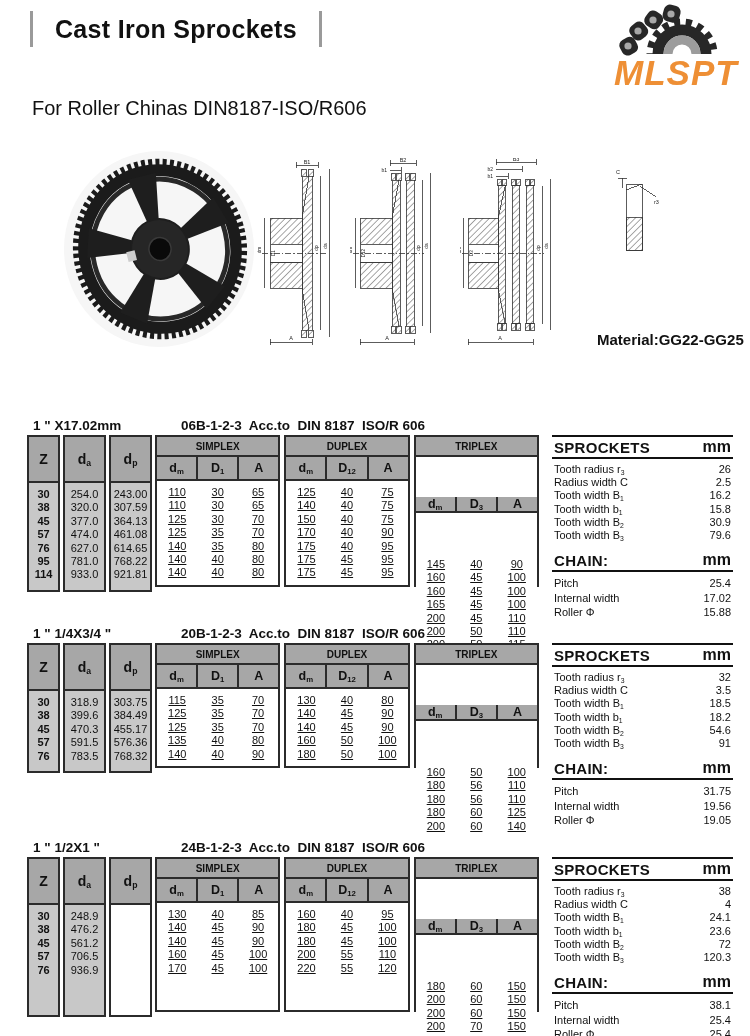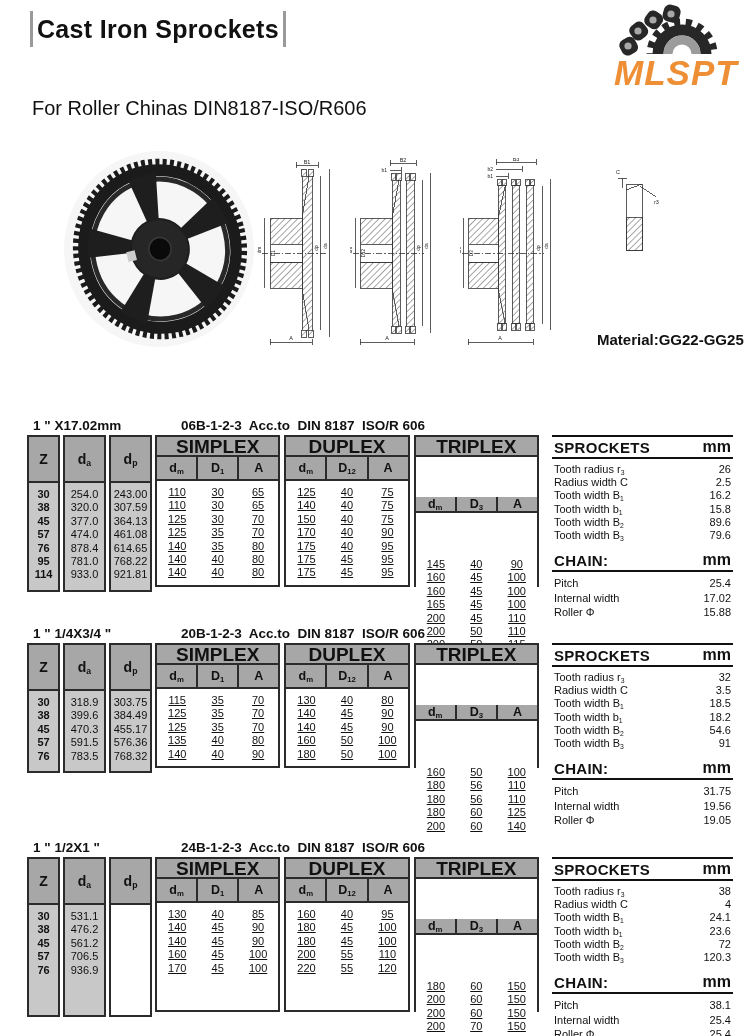--- a/index.html
+++ b/index.html
@@ -5,21 +5,21 @@
   * { box-sizing: border-box; }
   html,body { margin:0; padding:0; }
   body {
     width:750px; height:1036px; position:relative; overflow:hidden;
     background:#ffffff; color:#111;
     font-family:"Liberation Sans","DejaVu Sans",sans-serif;
   }
   sub { font-size:0.62em; vertical-align:-0.25em; line-height:0; }
 
   
-  .title-wrap { position:absolute; top:11px; left:30px; display:flex; align-items:center; gap:4px; }
+  .title-wrap { position:absolute; top:11px; left:30px; display:flex; align-items:center; gap:22px; }
   .vbar { width:3px; height:36px; background:#9a9a9a; }
   .page-title { font-size:25px; font-weight:bold; letter-spacing:.3px; white-space:pre; }
   .logo { position:absolute; top:2px; right:8px; width:140px; height:90px; }
   .subtitle { position:absolute; top:97px; left:32px; font-size:20px; white-space:pre; }
 
   
   .drawings { position:absolute; top:148px; left:0; width:750px; height:208px; }
   .photo { position:absolute; left:60px; top:0px;  width:198px; height:202px; }
   .dwg1  { position:absolute; left:256px; top:10px; width:86px;  height:190px; }
   .dwg2  { position:absolute; left:350px; top:10px; width:100px; height:190px; }
@@ -43,21 +43,21 @@
   .t-col.z  { width:33px; } .t-col.da { width:43px; } .t-col.dp { width:43px; }
   .t-col-header { height:46px; background:#a7a7a7; border-bottom:2px solid #2b2b2b;
                   display:flex; align-items:center; justify-content:center; font-weight:bold; font-size:14px; }
   .t-col-body { flex:1; background:#c8c8c8; padding-top:5px; text-align:center; font-size:11px; }
   .t-col.z .t-col-body { font-weight:bold; }
   .t-cell { height:13.4px; line-height:13.4px; }
 
   .t-group { display:flex; flex-direction:column; border:2px solid #2b2b2b; margin-right:4px; margin-bottom:5px; flex:1; }
   .t-group:last-child { margin-right:0;gap:40px; }
   .t-group-name { height:20px; line-height:20px; background:#a7a7a7; text-align:center;
-                  font-weight:bold; font-size:19px; border-bottom:2px solid #2b2b2b; }
+                  font-weight:bold; font-size:10px; border-bottom:2px solid #2b2b2b; }
   .t-sub { display:flex; height:24px; background:#a7a7a7; border-bottom:2px solid #2b2b2b; }
   .t-sub > span { flex:1; display:flex; align-items:center; justify-content:center;
                   font-weight:bold; font-size:12.5px; border-left:2px solid #2b2b2b; }
   .t-sub > span:first-child { border-left:none; }
   .t-group-body { flex:1; background:#fff; padding-top:5px; }
   .t-row { display:flex; height:13.4px; line-height:13.4px; font-size:11px;text-decoration:underline; }
   .t-row > span { flex:1; text-align:center; }
 
   
   .panel { width:181px; margin-left:13px; font-size:11px; }
@@ -293,21 +293,21 @@
         </div>
         <div class="t-col da">
           <div class="t-col-header">
             <span>d<sub>a</sub></span>
           </div>
           <div class="t-col-body">
             <div class="t-cell">254.0</div>
             <div class="t-cell">320.0</div>
             <div class="t-cell">377.0</div>
             <div class="t-cell">474.0</div>
-            <div class="t-cell">878.4</div>
+            <div class="t-cell">627.0</div>
             <div class="t-cell">781.0</div>
             <div class="t-cell">933.0</div>
           </div>
         </div>
         <div class="t-col dp">
           <div class="t-col-header">
             <span>d<sub>p</sub></span>
           </div>
           <div class="t-col-body">
             <div class="t-cell">243.00</div>
@@ -490,21 +490,21 @@
           <div class="panel-row">
             <span><span>Tooth width B<sub>1</sub></span></span>
             <span>16.2</span>
           </div>
           <div class="panel-row">
             <span><span>Tooth width b<sub>1</sub></span></span>
             <span>15.8</span>
           </div>
           <div class="panel-row">
             <span><span>Tooth width B<sub>2</sub></span></span>
-            <span>89.6</span>
+            <span>30.9</span>
           </div>
           <div class="panel-row">
             <span><span>Tooth width B<sub>3</sub></span></span>
             <span>79.6</span>
           </div>
         </div>
       <div class="panel-header chain-block">
         <span class="ph-title">CHAIN:</span>
         <span class="ph-unit">mm</span>
       </div>
@@ -763,21 +763,21 @@
             <div class="t-cell">45</div>
             <div class="t-cell">57</div>
             <div class="t-cell">76</div>
           </div>
         </div>
         <div class="t-col da">
           <div class="t-col-header">
             <span>d<sub>a</sub></span>
           </div>
           <div class="t-col-body">
-            <div class="t-cell">531.1</div>
+            <div class="t-cell">248.9</div>
             <div class="t-cell">476.2</div>
             <div class="t-cell">561.2</div>
             <div class="t-cell">706.5</div>
             <div class="t-cell">936.9</div>
           </div>
         </div>
         <div class="t-col dp">
           <div class="t-col-header">
             <span>d<sub>p</sub></span>
           </div>

